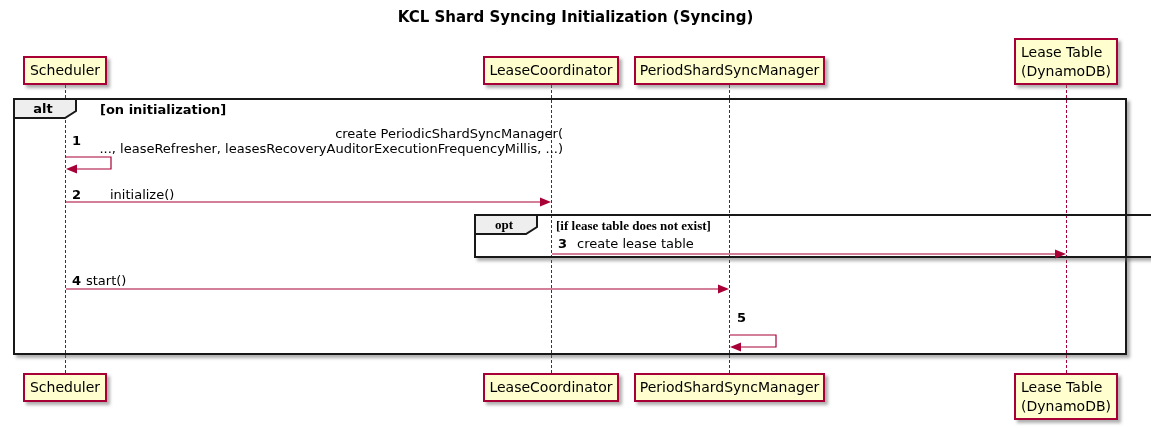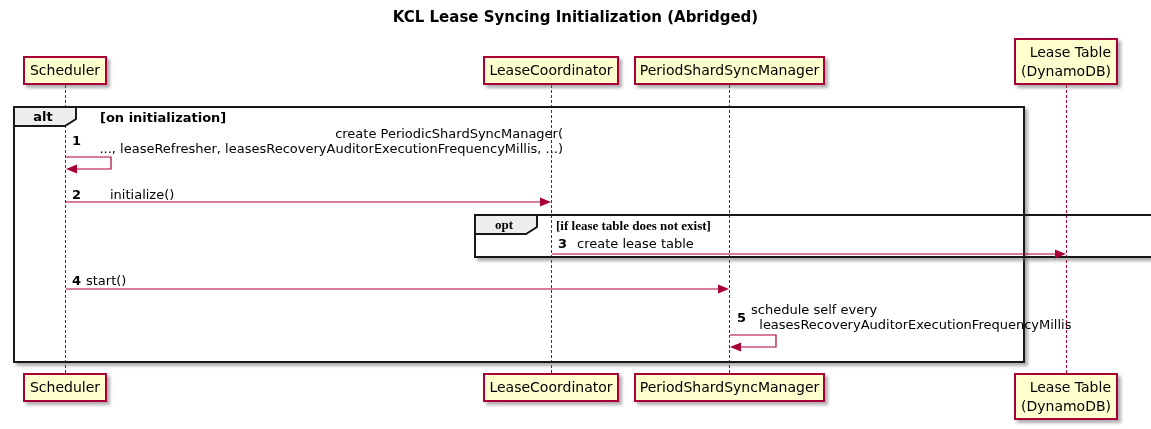--- a/index.html
+++ b/index.html
@@ -9,41 +9,41 @@
   }
   .title {
     position:absolute; left:0; right:0; top:8px; text-align:center;
     font-size:15px; font-weight:bold;
   }
   .participant {
     position:absolute; box-sizing:border-box;
     background:#FEFECE; border:2px solid #A80036;
     box-shadow:3px 3px 3px rgba(110,110,110,0.55);
     display:flex; align-items:center; justify-content:center;
-    font-size:14px; text-align:right; white-space:pre-line; line-height:19px;
+    font-size:14px; text-align:left; white-space:pre-line; line-height:19px;
   }
   .p-sched-top  { left:23px;  top:56px; width:84px;  height:29px; }
   .p-lc-top     { left:483px; top:56px; width:136px; height:29px; }
   .p-psm-top    { left:634px; top:56px; width:191px; height:29px; }
   .p-table-top  { left:1014px;top:38px; width:104px; height:47px; }
   .p-sched-bot  { left:23px;  top:373px; width:84px;  height:29px; }
   .p-lc-bot     { left:483px; top:373px; width:136px; height:29px; }
   .p-psm-bot    { left:634px; top:373px; width:191px; height:29px; }
   .p-table-bot  { left:1014px;top:373px; width:104px; height:47px; }
   .lifeline {
     position:absolute; top:85px; height:288px; width:0;
     border-left:1px dashed #A80036;
   }
   .ll-sched { left:65px; } .ll-lc { left:551px; }
   .ll-psm   { left:729px; } .ll-table { left:1066px; }
   .frame {
     position:absolute; box-sizing:border-box; border:2px solid #181818;
     box-shadow:3px 3px 3px rgba(110,110,110,0.55);
   }
-  .frame-alt { left:13px;  top:106px; width:1012px; height:257px; }
+  .frame-alt { left:13px;  top:98px; width:1114px; height:257px; }
   .frame-opt { left:474px; top:214px; width:770px;  height:44px;font-family:Liberation Serif, serif; }
   .pentagon { position:absolute; left:-2px; top:-2px; }
   .frame-type {
     position:absolute; left:0; top:1px; width:56px; text-align:center;
     font-size:13px; font-weight:bold;
   }
   .frame-cond {
     position:absolute; top:2px; font-size:13px; font-weight:bold; white-space:pre;
   }
   .cond-alt { left:72px;margin-left:13px; }
@@ -55,21 +55,21 @@
   .n3 { left:558px; top:236px; }  .t3 { left:577px; top:236px; }
   .n4 { left:72px;  top:273px; }  .t4 { left:86px;  top:273px; }
   .n5 { left:737px; top:310px; }  .t5 { left:751px; top:302px; }
   .arrows { position:absolute; left:0; top:0; pointer-events:none; }
 </style>
 </head>
 <body>
 
 <div class="canvas">
 
-  <div class="title">KCL Lease Syncing Initialization (Abridged)</div>
+  <div class="title">KCL Shard Syncing Initialization (Syncing)</div>
 
   <div class="lifeline ll-sched"></div>
   <div class="lifeline ll-lc"></div>
   <div class="lifeline ll-psm"></div>
   <div class="lifeline ll-table"></div>
 
   <div class="participant p-sched-top">Scheduler</div>
   <div class="participant p-lc-top">LeaseCoordinator</div>
   <div class="participant p-psm-top">PeriodShardSyncManager</div>
   <div class="participant p-table-top">Lease Table
@@ -104,22 +104,20 @@
   <div class="msg-num n2">2</div>
   <div class="msg-text t2">initialize()</div>
 
   <div class="msg-num n3">3</div>
   <div class="msg-text t3">create lease table</div>
 
   <div class="msg-num n4">4</div>
   <div class="msg-text t4">start()</div>
 
   <div class="msg-num n5">5</div>
-  <div class="msg-text t5">schedule self every
-  leasesRecoveryAuditorExecutionFrequencyMillis</div>
 
   <svg class="arrows" width="1151" height="429" viewBox="0 0 1151 429">
 
     <path d="M66,157 H111 V169 H77" fill="none" stroke="#A80036" stroke-width="1.2"></path>
     <polygon points="66,169 77,164.5 77,173.5" fill="#A80036"></polygon>
 
     <line x1="66" y1="202" x2="541" y2="202" stroke="#A80036" stroke-width="1.2"></line>
     <polygon points="551,202 540,197.5 540,206.5" fill="#A80036"></polygon>
 
     <line x1="552" y1="254" x2="1056" y2="254" stroke="#A80036" stroke-width="1.2"></line>

